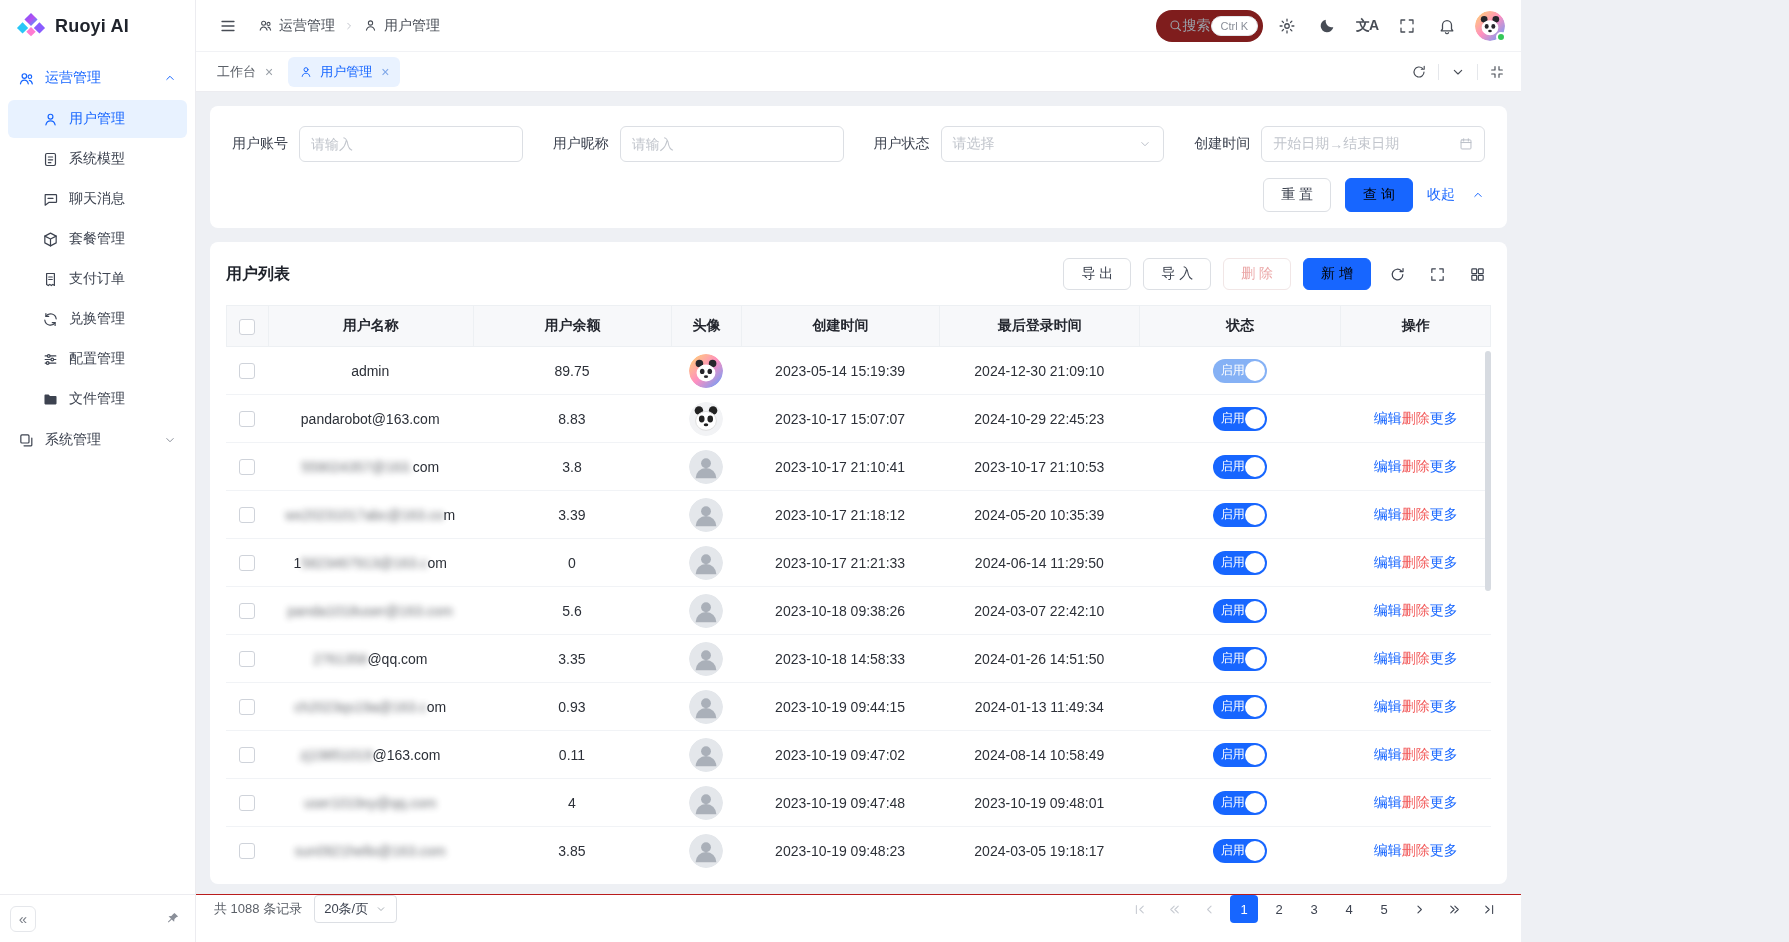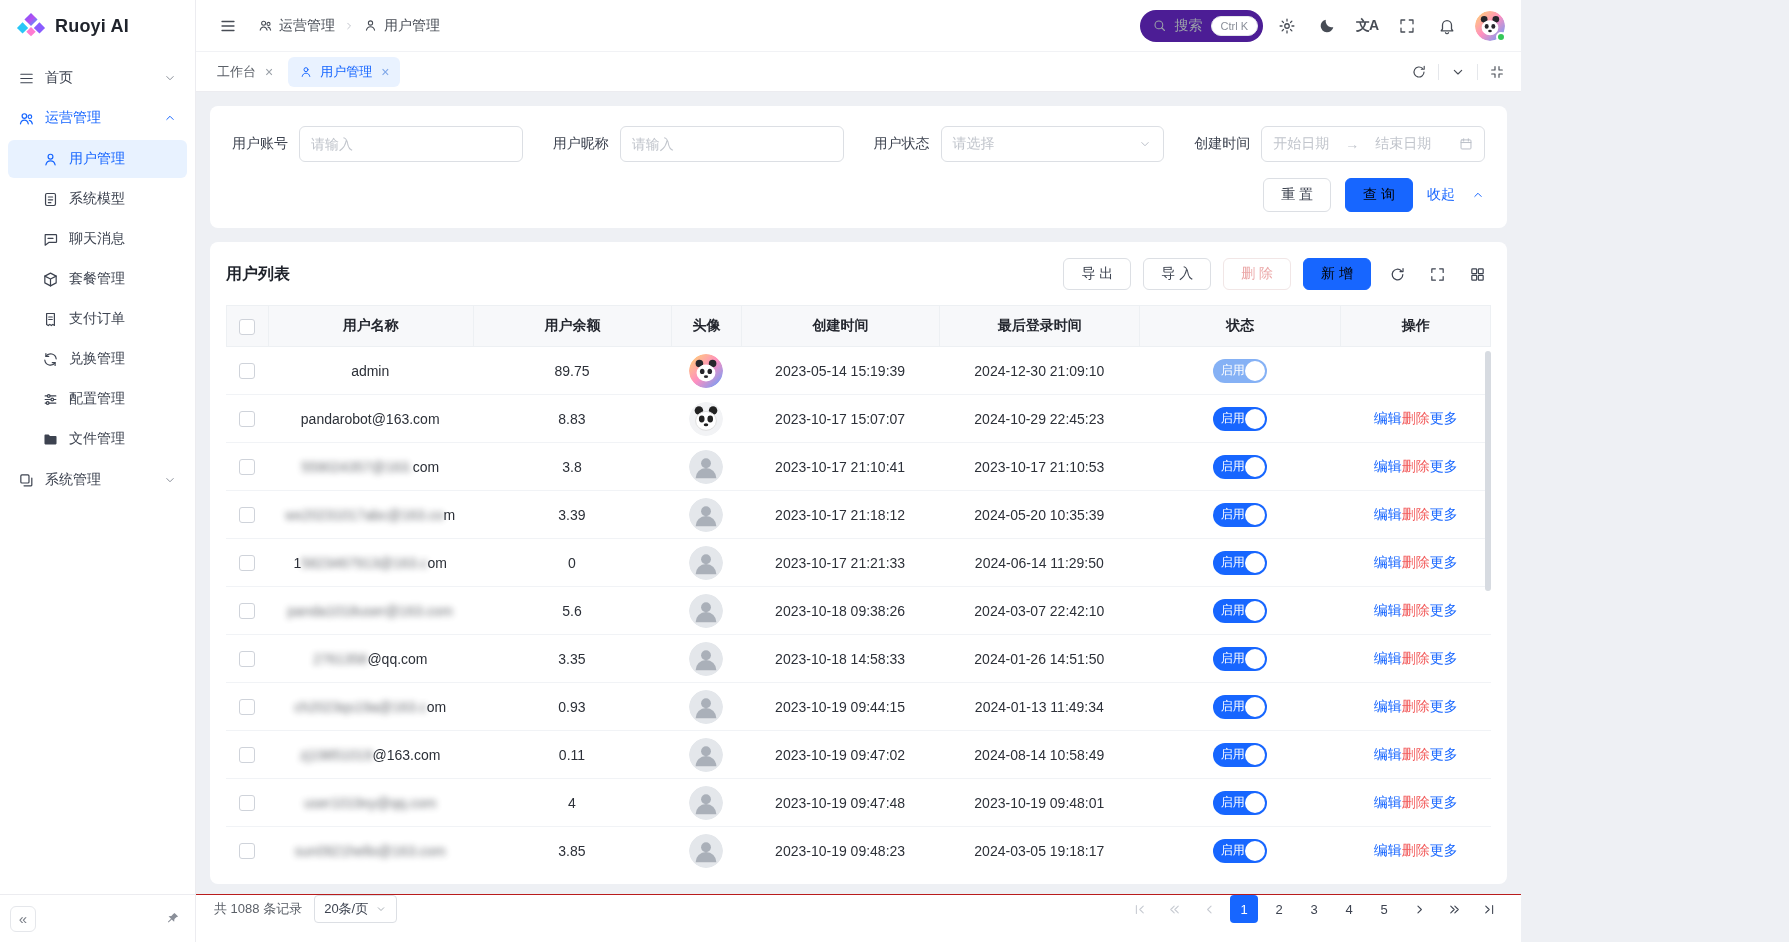--- a/index.html
+++ b/index.html
@@ -35,21 +35,21 @@
   
   .header{height:52px;background:#fff;border-bottom:1px solid #f1f2f5;display:flex;align-items:center;gap:10px;padding:0 16px;flex:none}
   .icon-btn{width:32px;height:32px;border:none;background:transparent;display:flex;align-items:center;justify-content:center;color:#474c55;border-radius:6px;cursor:pointer}
   .icon-btn .svg-icon{width:18px;height:18px}
   .breadcrumb{display:flex;align-items:center;gap:8px;margin-left:4px}
   .crumb{display:flex;align-items:center;gap:6px;color:#474c55;cursor:pointer}
   .crumb .svg-icon{width:15px;height:15px}
   .crumb-sep{width:12px;height:12px;color:#b8bcc4;display:inline-flex}
   .crumb-sep svg{width:100%;height:100%}
   .header-right{margin-left:auto;display:flex;align-items:center;gap:8px}
-  .search-pill{display:flex;align-items:center;gap:8px;background:#4c1d95;border-radius:16px;height:32px;padding:0 5px 0 12px;color:#9aa0a8;cursor:text}
+  .search-pill{display:flex;align-items:center;background:#7f1d1d;border-radius:16px;height:32px;padding:0 5px 0 12px;color:#9aa0a8;cursor:text}
   .search-pill .svg-icon{width:15px;height:15px}
   .kbd{background:#fff;border:1px solid #e3e6ea;border-radius:11px;font-size:11px;padding:3px 9px;color:#8a8f99}
   .translate-glyph{font-size:14px;font-weight:700;color:#474c55;letter-spacing:-1px}
   .avatar-sm{width:30px;height:30px;border-radius:50%;overflow:visible;position:relative;cursor:pointer;margin-left:4px}
   .avatar-sm .av{width:30px;height:30px;border-radius:50%;overflow:hidden;display:block}
   .avatar-sm .av svg{width:100%;height:100%;display:block}
   .avatar-sm .dot{position:absolute;right:-1px;bottom:-1px;width:10px;height:10px;border-radius:50%;background:#34c759;border:2px solid #fff}
 
   
   .tabbar{height:40px;background:#fff;border-bottom:1px solid #ececf0;display:flex;align-items:center;padding:0 10px;flex:none}
@@ -72,21 +72,21 @@
   .filter-card{padding:20px 22px 16px;flex:none}
   .filter-row{display:flex;gap:30px}
   .ffield{display:flex;align-items:center;gap:11px;flex:1;min-width:0}
   .flabel{color:#3d4350;white-space:nowrap}
   .fcontrol{flex:1;min-width:0;height:36px;border:1px solid #dcdfe4;border-radius:6px;display:flex;align-items:center;padding:0 11px;color:#c1c5cc;background:#fff;font-size:14px}
   input.fcontrol{outline:none;color:#2c3038}
   input.fcontrol::placeholder{color:#c1c5cc}
   .fcontrol.select{justify-content:space-between;cursor:pointer}
   .fcontrol .ctl-arrow{width:14px;height:14px;color:#b9bec7;display:inline-flex}
   .fcontrol .ctl-arrow svg{width:100%;height:100%}
-  .fcontrol.daterange{gap:16px;cursor:pointer}
+  .fcontrol.daterange{gap:0;cursor:pointer}
   .fcontrol.daterange .dr-end{flex:1}
   .dr-sep{color:#c1c5cc}
   .filter-actions{display:flex;justify-content:flex-end;align-items:center;gap:14px;margin-top:16px}
   .btn{height:34px;padding:0 17px;border-radius:6px;border:1px solid #dcdfe4;background:#fff;color:#3d4350;font-size:14px;cursor:pointer;display:inline-flex;align-items:center;gap:6px;white-space:nowrap}
   .btn.primary{background:var(--primary);border-color:var(--primary);color:#000000}
   .btn.danger-disabled{color:#eba7a7;border-color:#f1e6e6;cursor:not-allowed}
   .link-collapse{color:var(--primary);display:inline-flex;align-items:center;gap:16px;cursor:pointer}
   .link-collapse .svg-icon{width:14px;height:14px}
 
   
@@ -144,33 +144,20 @@
             </defs>
             <path d="M16 2l7 7-7 7-7-7z" fill="url(#lg)"></path>
             <path d="M7 12l6 6-6 6-6-6z" fill="#29c6f7"></path>
             <path d="M25 12l6 6-6 6-6-6z" fill="#8a5cff"></path>
             <path d="M16 17l5 5-5 5-5-5z" fill="#ff7bd1"></path>
           </svg>
         </span>
       <span class="logo-text">Ruoyi AI</span>
     </div>
     <nav class="menu" id="menu">
-        <div class="menu-item group">
-          <span class="mi-icon">
-            <svg viewBox="0 0 24 24" fill="none" stroke="currentColor" stroke-width="1.7" stroke-linecap="round" stroke-linejoin="round">
-              <path d="M4 6h16M4 12h16M4 18h16"></path>
-            </svg>
-          </span>
-          <span class="mi-label">首页</span>
-          <span class="mi-arrow">
-            <svg viewBox="0 0 24 24" fill="none" stroke="currentColor" stroke-width="1.7" stroke-linecap="round" stroke-linejoin="round">
-              <path d="M6.5 9.5l5.5 5.5 5.5-5.5"></path>
-            </svg>
-          </span>
-        </div>
         <div class="menu-item group active-parent">
           <span class="mi-icon">
             <svg viewBox="0 0 24 24" fill="none" stroke="currentColor" stroke-width="1.7" stroke-linecap="round" stroke-linejoin="round">
               <circle cx="9" cy="8.5" r="3.2"></circle>
               <path d="M3.5 19.5c.7-3.4 2.9-5.2 5.5-5.2s4.8 1.8 5.5 5.2"></path>
               <circle cx="16.8" cy="9.5" r="2.5"></circle>
               <path d="M16 14.6c2.2.4 3.7 2 4.2 4.9"></path>
             </svg>
           </span>
           <span class="mi-label">运营管理</span>

